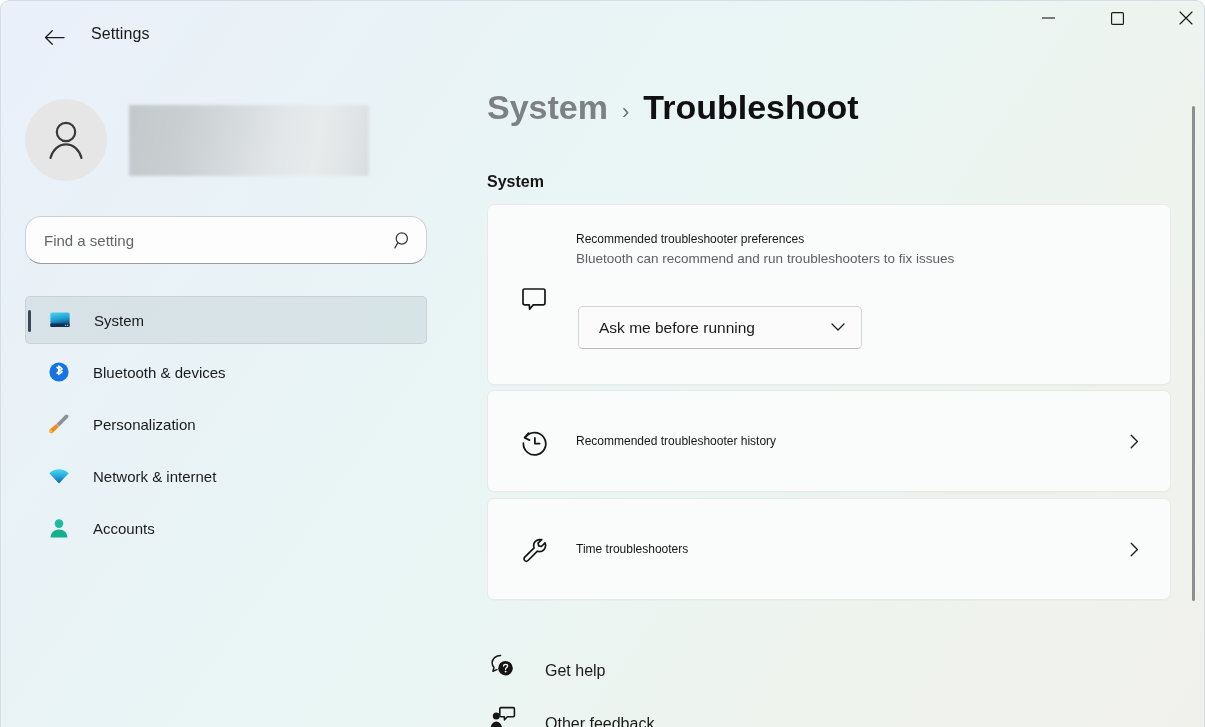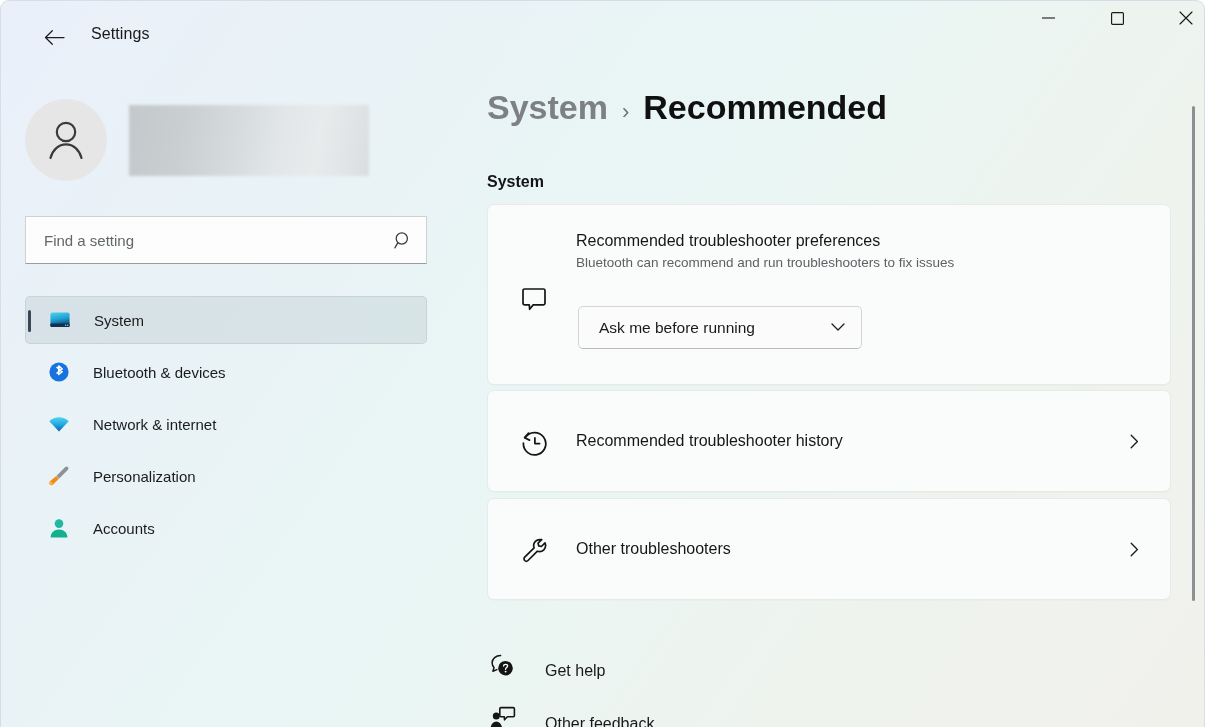--- a/index.html
+++ b/index.html
@@ -109,21 +109,21 @@
     position: absolute;
     left: 24px; top: 143px;
     width: 402px; height: 48px;
   }
 
   #search-input {
     width: 100%;
     height: 100%;
     border: 1px solid #cdd1d4;
     border-bottom: 1.6px solid #9a9ea1;
-    border-radius: 0;
+    border-radius: 16px;
     background: #fdfdfd;
     padding: 0 46px 0 18px;
     font-family: "Liberation Sans", sans-serif;
     font-size: 15px;
     color: #202020;
     outline: none;
   }
   #search-input::placeholder { color: #62676b; }
 
   #search-icon-btn {
@@ -264,21 +264,21 @@
 
   .card-row {
     position: relative;
     display: flex;
     align-items: center;
     height: 100%;
     cursor: pointer;
   }
 
   .card-title {
-    font-size: 16px;
+    font-size: 12px;
     color: #161616;
   }
 
   .card-sub {
     font-size: 13.5px;
     color: #5d6164;
     margin-top: 5px;
   }
 
   #prefs-text {
@@ -429,60 +429,60 @@
             <svg width="22" height="22" viewBox="0 0 22 22" fill="none">
       <circle cx="11" cy="11" r="9.6" fill="#1673df"></circle>
       <path d="M9.0 6.4L14.2 10.6L10.7 13.5V4.9L14.2 8.0L9.0 12.1" stroke="#ffffff" stroke-width="1.5" stroke-linecap="round" stroke-linejoin="round" fill="none"></path>
     </svg>
           </span>
           <span class="nav-label">Bluetooth &amp; devices</span>
         </button>
         <button class="nav-item">
           <span class="nav-icon">
             <svg width="22" height="22" viewBox="0 0 22 22" fill="none">
+      <path d="M19.9 2.1C19.0 1.2 17.8 1.5 17.0 2.3L8.6 10.8L11.2 13.4L19.7 5.0C20.5 4.2 20.8 3.0 19.9 2.1Z" fill="#8d9298"></path>
+      <path d="M8.3 11.1L10.9 13.7L5.4 19.2C4.4 20.2 2.7 20.5 1.8 19.6C0.9 18.7 1.2 17.0 2.2 16.0L8.3 11.1Z" fill="#f08c1e"></path>
+      <path d="M2.2 16.0C1.2 17.0 0.9 18.7 1.8 19.6L5.4 19.2L2.2 16.0Z" fill="#ffb648"></path>
+    </svg>
+          </span>
+          <span class="nav-label">Personalization</span>
+        </button>
+        <button class="nav-item">
+          <span class="nav-icon">
+            <svg width="22" height="22" viewBox="0 0 22 22" fill="none">
       <defs>
                 <linearGradient id="gWifi" x1="0" y1="0" x2="0" y2="1">
         <stop offset="0" stop-color="#4fd4ee"></stop>
                   <stop offset="0.5" stop-color="#24a8e0"></stop>
                   <stop offset="1" stop-color="#0c5fb0"></stop>
       </linearGradient>
               </defs>
       <path d="M11 18.6L1.3 8.3C3.9 5.7 7.3 4.3 11 4.3C14.7 4.3 18.1 5.7 20.7 8.3L11 18.6Z" fill="url(#gWifi)"></path>
     </svg>
           </span>
           <span class="nav-label">Network &amp; internet</span>
         </button>
         <button class="nav-item">
           <span class="nav-icon">
             <svg width="22" height="22" viewBox="0 0 22 22" fill="none">
-      <path d="M19.9 2.1C19.0 1.2 17.8 1.5 17.0 2.3L8.6 10.8L11.2 13.4L19.7 5.0C20.5 4.2 20.8 3.0 19.9 2.1Z" fill="#8d9298"></path>
-      <path d="M8.3 11.1L10.9 13.7L5.4 19.2C4.4 20.2 2.7 20.5 1.8 19.6C0.9 18.7 1.2 17.0 2.2 16.0L8.3 11.1Z" fill="#f08c1e"></path>
-      <path d="M2.2 16.0C1.2 17.0 0.9 18.7 1.8 19.6L5.4 19.2L2.2 16.0Z" fill="#ffb648"></path>
-    </svg>
-          </span>
-          <span class="nav-label">Personalization</span>
-        </button>
-        <button class="nav-item">
-          <span class="nav-icon">
-            <svg width="22" height="22" viewBox="0 0 22 22" fill="none">
       <circle cx="11" cy="6.6" r="4.3" fill="#1fb8a0"></circle>
       <path d="M2.6 20.4C2.6 15.6 6.4 12.4 11 12.4C15.6 12.4 19.4 15.6 19.4 20.4H2.6Z" fill="#12b08f"></path>
     </svg>
           </span>
           <span class="nav-label">Accounts</span>
         </button>
       </div>
   </div>
 
   <div id="main">
 
     <div id="breadcrumb">
       <span id="crumb-parent">System</span>
       <span id="crumb-sep">›</span>
-      <span id="crumb-current">Recommended</span>
+      <span id="crumb-current">Troubleshoot</span>
     </div>
 
     <div id="section-title">System</div>
 
     <div class="card" id="card-preferences">
       <div class="card-icon" style="top:78px;">
         <svg width="30" height="30" viewBox="0 0 30 30" fill="none">
           <path d="M4 5.6C4 4.7 4.7 4 5.6 4H24.4C25.3 4 26 4.7 26 5.6V18.3C26 19.2 25.3 19.9 24.4 19.9H14.2L10.6 24.3L10.3 19.9H5.6C4.7 19.9 4 19.2 4 18.3V5.6Z" stroke="#151515" stroke-width="1.7" stroke-linejoin="round"></path>
         </svg>
       </div>
@@ -518,21 +518,21 @@
       </div>
     </div>
 
     <div class="card" id="card-other">
       <div class="card-row">
         <div class="card-icon" style="top:34px;">
           <svg width="29" height="29" viewBox="0 0 29 29" fill="none">
             <path d="M19.6 3.6C16.3 3.6 13.6 6.3 13.6 9.6C13.6 10.4 13.8 11.2 14.1 11.9L4.7 21.2C3.8 22.1 3.8 23.6 4.7 24.5C5.6 25.4 7.1 25.4 8 24.5L17.4 15.2C18.1 15.5 18.8 15.6 19.6 15.6C22.9 15.6 25.6 12.9 25.6 9.6C25.6 8.6 25.4 7.7 25 6.9L21.4 10.5L18.7 9.9L18.1 7.2L21.7 3.7C21.0 3.6 20.3 3.6 19.6 3.6Z" stroke="#151515" stroke-width="1.7" stroke-linejoin="round"></path>
           </svg>
         </div>
-        <div class="card-title" style="margin-left:88px;">Other troubleshooters</div>
+        <div class="card-title" style="margin-left:88px;">Time troubleshooters</div>
         <div class="card-chevron">
           <svg width="9" height="15" viewBox="0 0 9 15" fill="none">
             <path d="M1.2 1.2L7.4 7.5L1.2 13.8" stroke="#1d1d1d" stroke-width="1.35" stroke-linecap="round" stroke-linejoin="round"></path>
           </svg>
         </div>
       </div>
     </div>
 
     <div class="foot-link" id="link-get-help">
       <div class="foot-icon">

